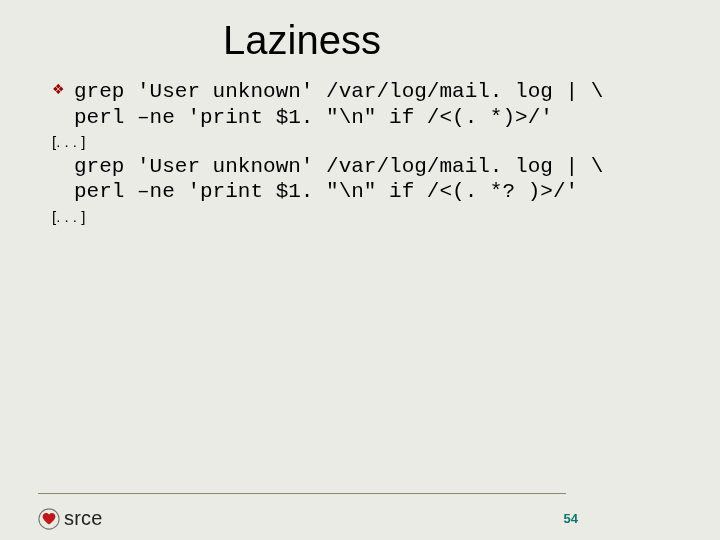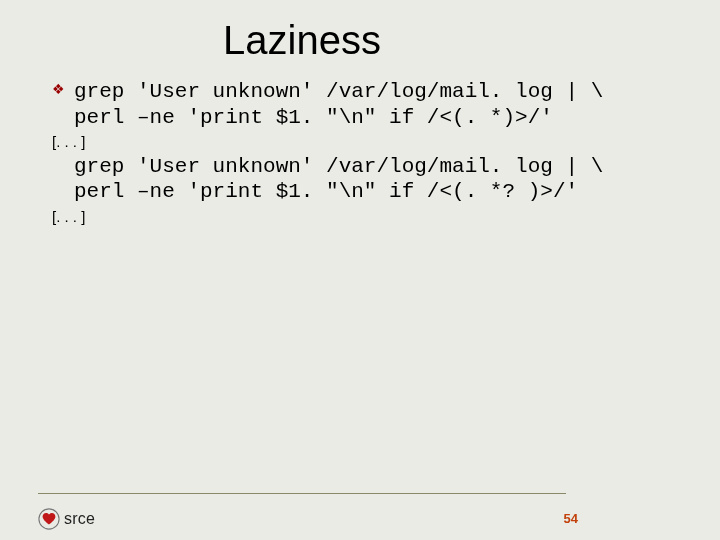--- a/index.html
+++ b/index.html
@@ -79,31 +79,31 @@
     bottom: 10px;
     display: flex;
     align-items: center;
     gap: 4px;
   }
   .footer .logo {
     width: 22px;
     height: 22px;
   }
   .footer .brand {
-    font-size: 16px;
+    font-size: 20px;
     color: #222;
     letter-spacing: 0.2px;
   }
   .pagenum {
     position: absolute;
     right: 26px;
     bottom: 14px;
     font-size: 13px;
     font-weight: 700;
-    color: #c2410c;
+    color: #0f766e;
   }
 </style>
 </head>
 <body>
 
 <div class="slide">
 
   <div class="title">Laziness</div>
 
   <div class="content">

